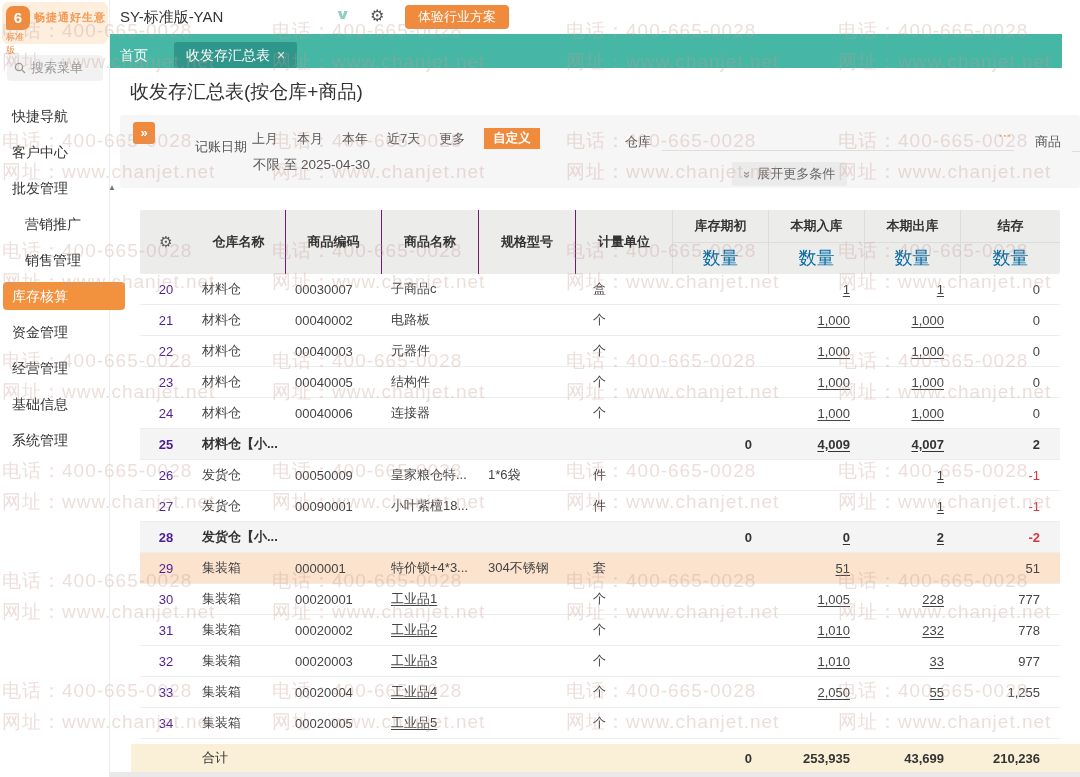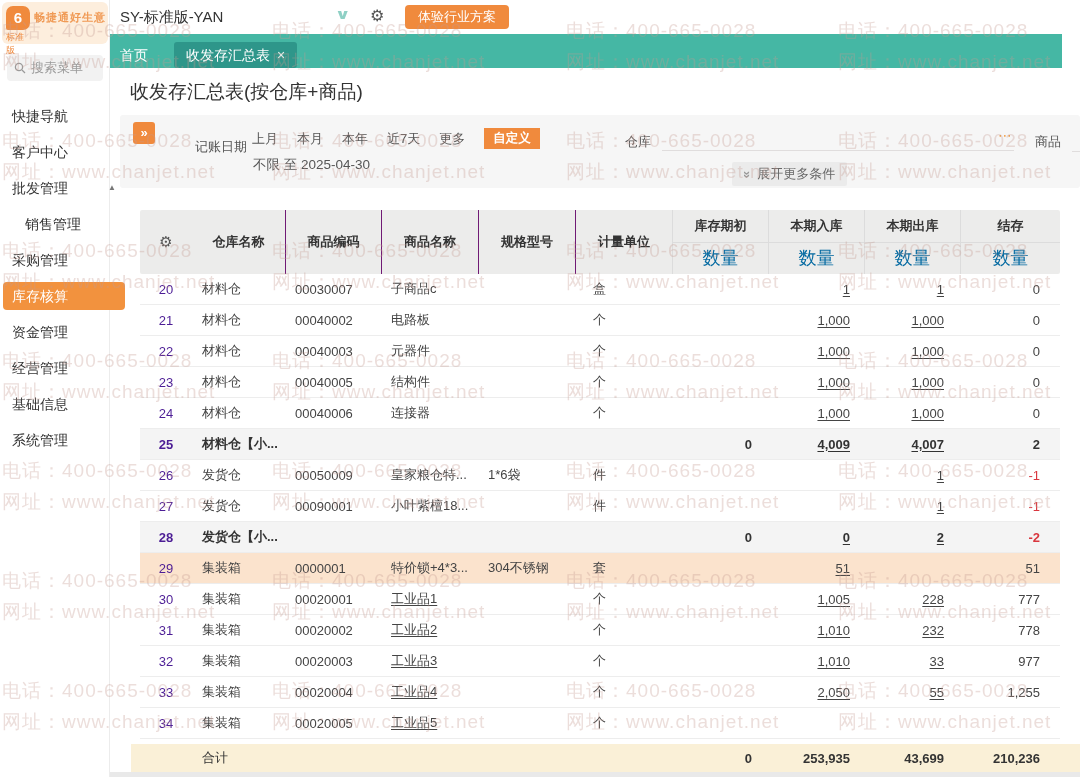--- a/index.html
+++ b/index.html
@@ -120,22 +120,22 @@
       <svg class="search-svg" width="12" height="12" viewBox="0 0 12 12">
           <circle cx="5" cy="5" r="3.6" fill="none" stroke="#9a9a9a" stroke-width="1.3"></circle>
           <line x1="8" y1="8" x2="11" y2="11" stroke="#9a9a9a" stroke-width="1.3"></line>
         </svg>
       <span>搜索菜单</span>
     </div>
     <div class="menu">
         <div class="mi">快捷导航</div>
         <div class="mi">客户中心</div>
         <div class="mi">批发管理<div class="arr" style="display: block;">▲</div></div>
+        <div class="mi sub">营销推广</div>
         <div class="mi sub">销售管理</div>
-        <div class="mi">采购管理</div>
         <div class="mi active">库存核算</div>
         <div class="mi">资金管理</div>
         <div class="mi">经营管理</div>
         <div class="mi">基础信息</div>
         <div class="mi">系统管理</div>
       </div>
   </div>
 
   <div class="page-title">收发存汇总表(按仓库+商品)</div>
 

